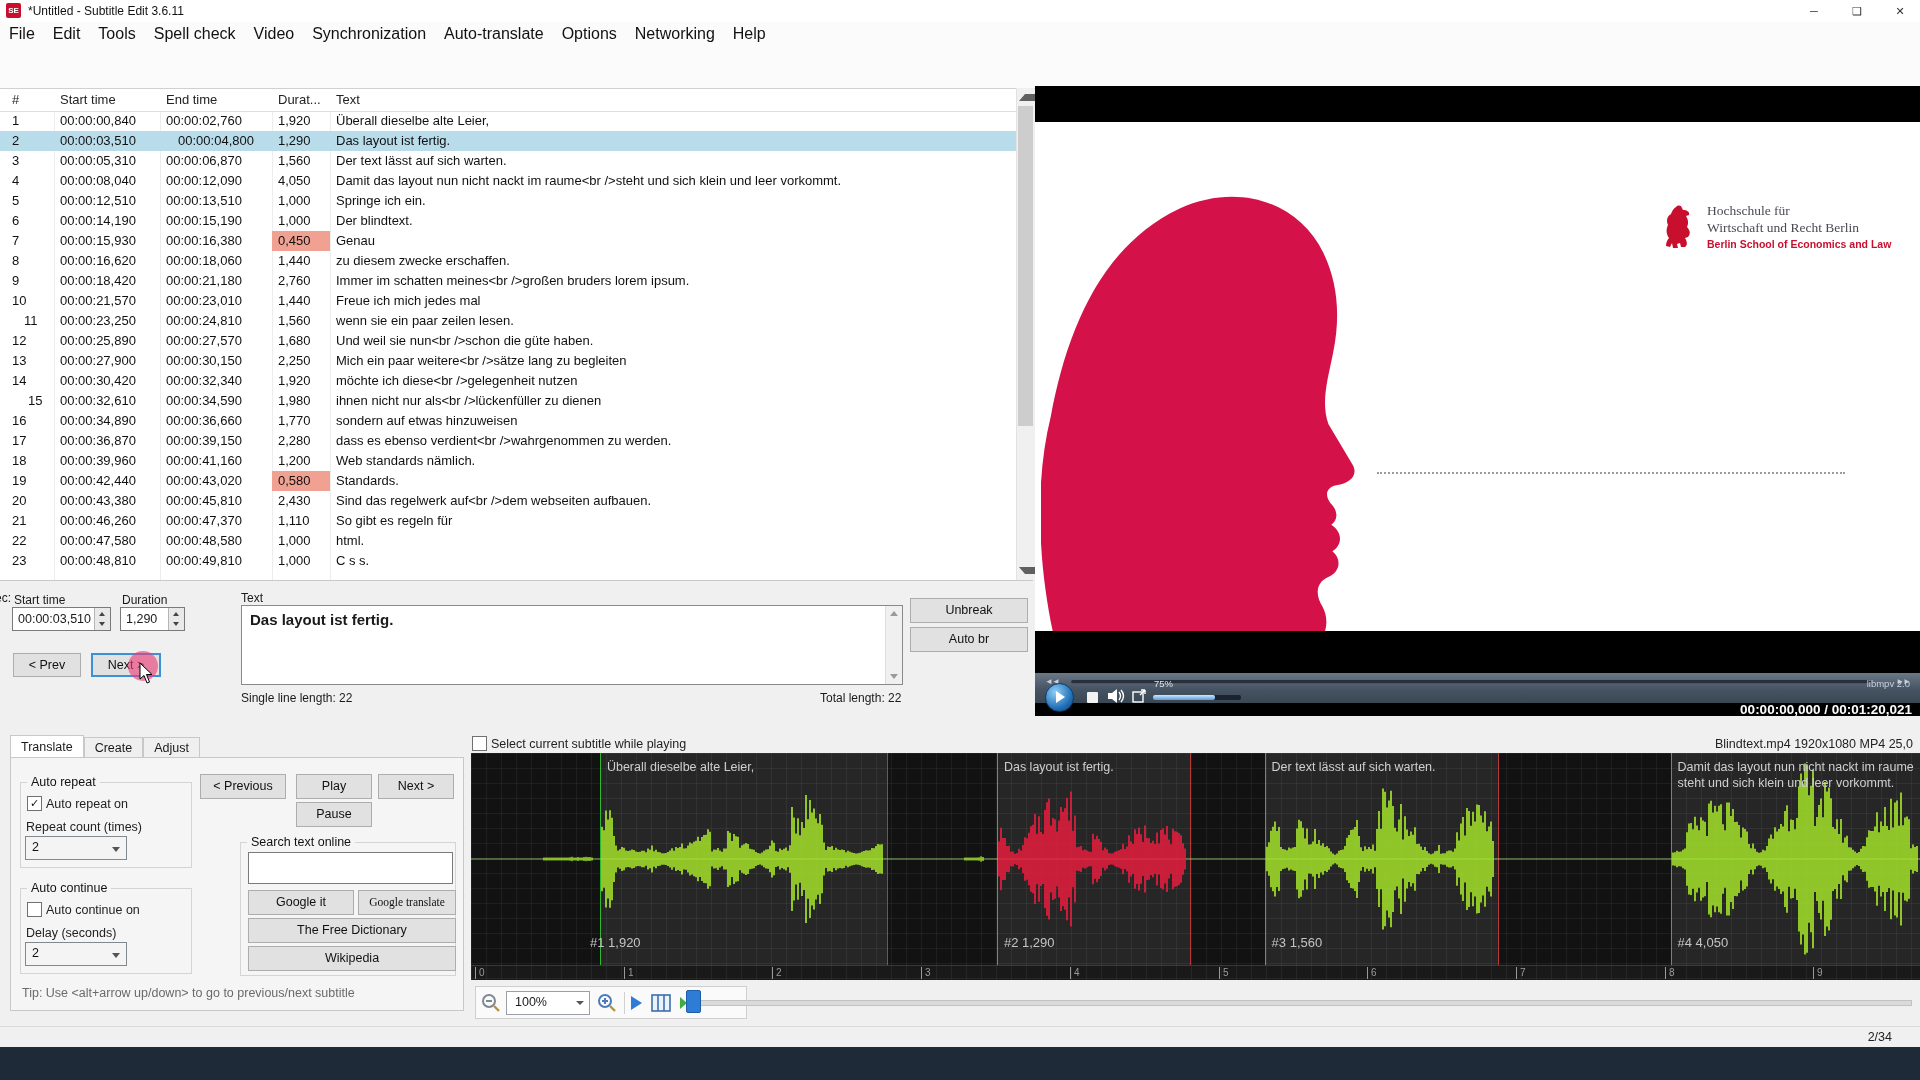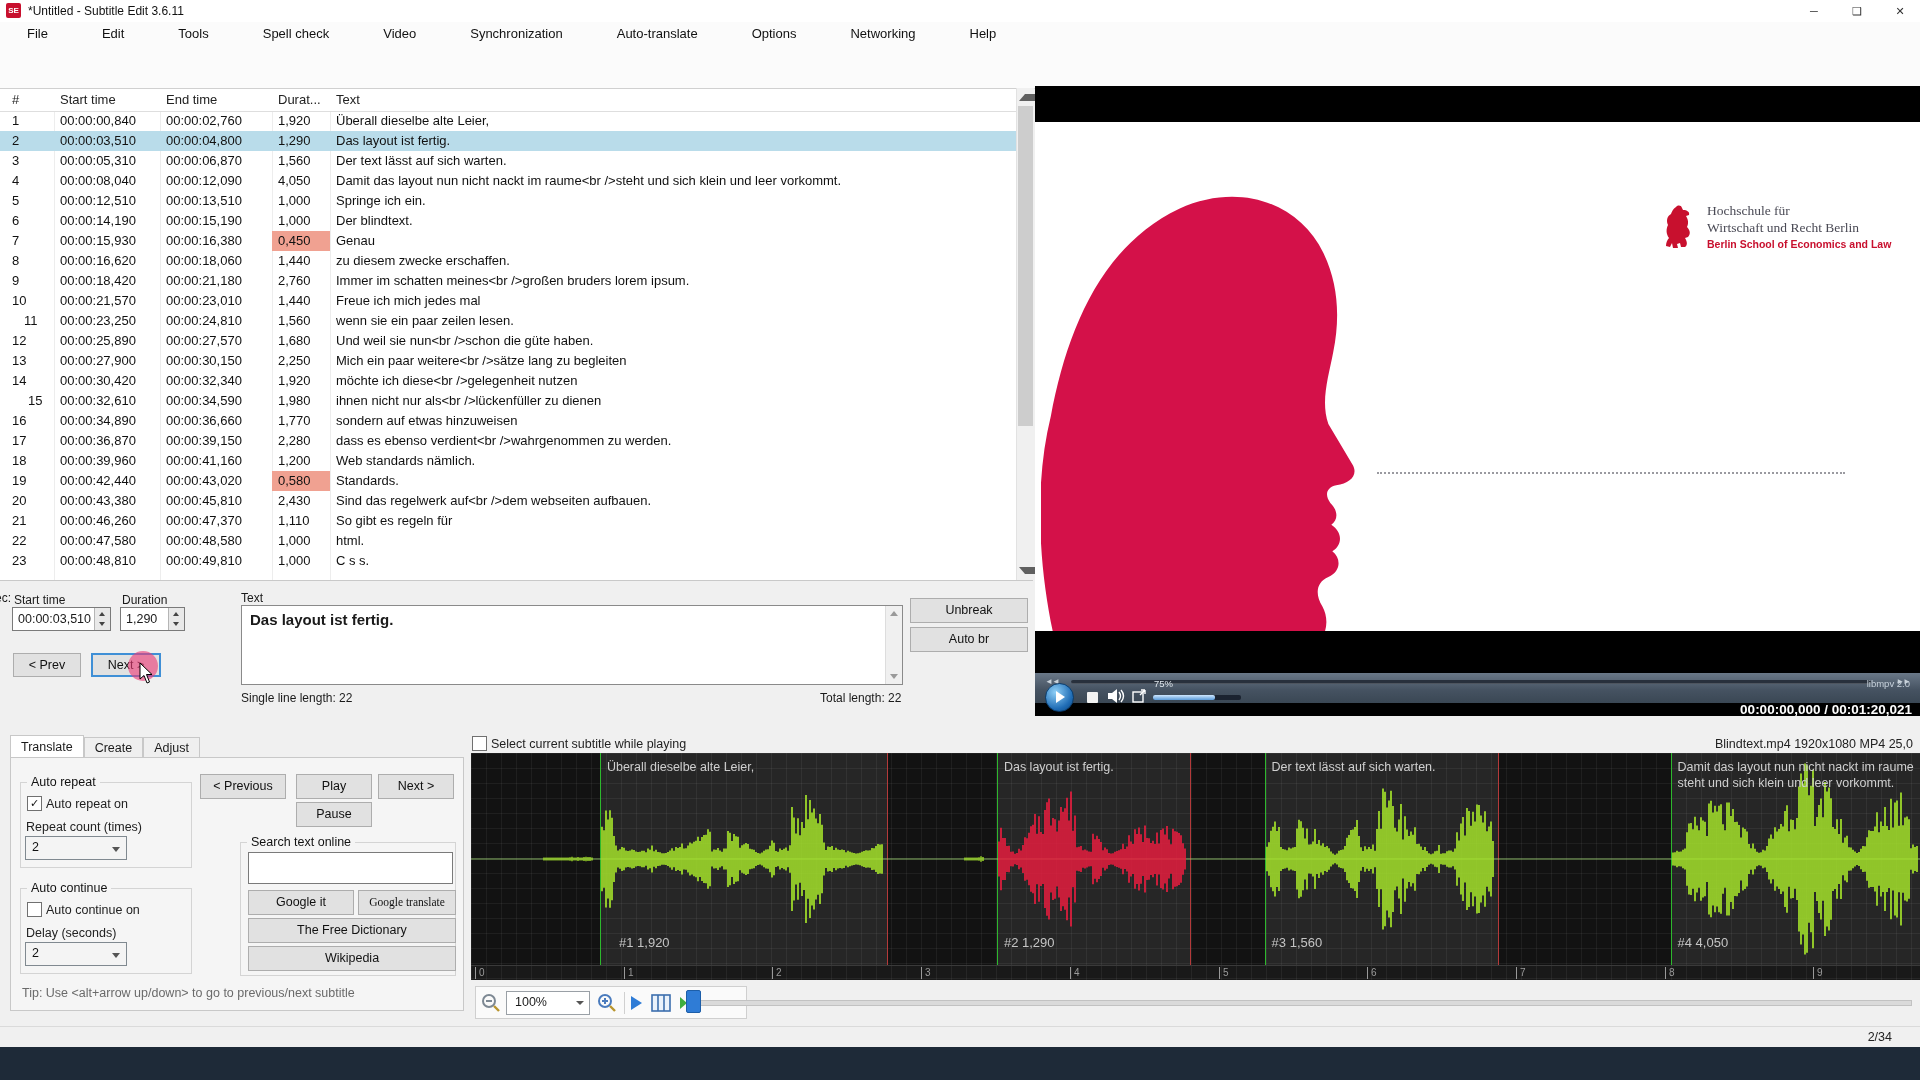--- a/index.html
+++ b/index.html
@@ -7,21 +7,21 @@
           font-family:"Liberation Sans",sans-serif;font-size:12px;color:#1a1a1a;}
   .abs{position:absolute;}
   
   .titlebar{left:0;top:0;width:1920px;height:22px;background:#ffffff;border-bottom:1px solid #e8e8e8;}
   .appicon{left:6px;top:3px;width:15px;height:15px;background:#c8102e;border-radius:2px;color:#fff;
            font-size:8px;font-weight:bold;text-align:center;line-height:15px;}
   .apptitle{left:28px;top:4px;font-size:12px;color:#111;}
   .winbtn{top:0;width:40px;height:22px;text-align:center;line-height:22px;color:#333;font-size:11px;}
   .winbtn.min::after{content:"─";} .winbtn.max::after{content:"❑";} .winbtn.close::after{content:"✕";}
   .menubar{left:0;top:22px;width:1920px;height:23px;background:#fbfbfb;display:flex;align-items:center;}
-  .menuitem{padding:0 27px;font-size:13px;color:#111;line-height:23px;}
+  .menuitem{padding:0 9px;font-size:16px;color:#111;line-height:23px;}
   .toolbar{left:0;top:45px;width:1920px;height:43px;background:#fbfbfb;border-bottom:1px solid #dcdcdc;}
   .tbtn{top:52px;width:28px;height:28px;}
   .tsep{top:52px;width:1px;height:28px;background:#dddddd;}
   .ticon-page{width:20px;height:25px;background:#fff;border:1px solid #9aa7b8;border-radius:1px;margin:1px 0 0 3px;}
   .ticon-folder{width:24px;height:17px;background:#e9c464;border:1px solid #b99535;border-radius:2px;margin:7px 0 0 2px;position:relative;}
   .ticon-folder::before{content:"";position:absolute;top:-4px;left:0;width:10px;height:4px;background:#d9b44e;border:1px solid #b99535;border-bottom:none;border-radius:2px 2px 0 0;}
   .seltile{top:50px;width:32px;height:32px;background:#d6eaf8;border:1px solid #66a7d8;}
   .lbl{font-size:13px;color:#222;}
   .select{background:#fff;border:1px solid #808990;height:24px;line-height:22px;padding-left:6px;font-size:12.5px;color:#111;}
   .select .car{position:absolute;right:6px;top:10px;width:0;height:0;border-left:4px solid transparent;border-right:4px solid transparent;border-top:5px solid #555;}
@@ -210,21 +210,21 @@
         <div class="lrow" style="top: 22px;">
           <span class="lcell" style="left: 12px; width: 40px;">1</span>
           <span class="lcell" style="left: 60px; width: 100px;">00:00:00,840</span>
           <span class="lcell" style="left: 166px; width: 100px;">00:00:02,760</span>
           <span class="lcell" style="left: 278px; width: 48px;">1,920</span>
           <span class="lcell" style="left: 336px; width: 676px;">Überall dieselbe alte Leier,</span>
         </div>
         <div class="lrow sel" style="top: 42px;">
           <span class="lcell" style="left: 12px; width: 40px;">2</span>
           <span class="lcell" style="left: 60px; width: 100px;">00:00:03,510</span>
-          <span class="lcell" style="left: 166px; width: 100px;">00:00:04,800</span>
+          <span class="lcell" style="left: 166px; width: 100px; text-align: center;">00:00:04,800</span>
           <span class="lcell" style="left: 278px; width: 48px;">1,290</span>
           <span class="lcell" style="left: 336px; width: 676px;">Das layout ist fertig.</span>
         </div>
         <div class="lrow" style="top: 62px;">
           <span class="lcell" style="left: 12px; width: 40px;">3</span>
           <span class="lcell" style="left: 60px; width: 100px;">00:00:05,310</span>
           <span class="lcell" style="left: 166px; width: 100px;">00:00:06,870</span>
           <span class="lcell" style="left: 278px; width: 48px;">1,560</span>
           <span class="lcell" style="left: 336px; width: 676px;">Der text lässt auf sich warten.</span>
         </div>
@@ -476,21 +476,21 @@
         <line x1="0" x2="1449" y1="106" y2="106" stroke="#9bcf70" stroke-width="1" opacity="0.85"></line>
         <path d="M131,73.7V138.3M133,77.2V134.8M135,57.4V154.6M137,66.5V145.5M139,57.3V154.7M141,64.7V147.3M143,83.1V128.9M145,92.6V119.4M147,97.5V114.5M149,96.3V115.7M151,93.9V118.1M153,94.8V117.2M155,97.6V114.4M157,98.1V113.9M159,97.6V114.4M161,96.6V115.4M163,97.1V114.9M165,98.4V113.6M167,99.0V113.0M169,98.8V113.2M171,97.7V114.3M173,97.7V114.3M175,99.2V112.8M177,95.4V116.6M179,96.8V115.2M181,92.5V119.5M183,98.3V113.7M185,96.7V115.3M187,98.9V113.1M189,99.3V112.7M191,100.2V111.8M193,100.3V111.7M195,99.9V112.1M197,99.0V113.0M199,97.4V114.6M201,95.3V116.7M203,97.7V114.3M205,94.0V118.0M207,95.0V117.0M209,94.1V117.9M211,90.6V121.4M213,95.4V116.6M215,95.2V116.8M217,92.5V119.5M219,89.6V122.4M221,90.4V121.6M223,88.8V123.2M225,87.7V124.3M227,83.7V128.3M229,88.1V123.9M231,84.1V127.9M233,82.0V130.0M235,81.8V130.2M237,76.3V135.7M239,78.7V133.3M241,98.4V113.6M243,96.4V115.6M245,96.8V115.2M247,95.0V117.0M249,97.4V114.6M251,98.7V113.3M253,95.6V116.4M255,95.4V116.6M257,77.9V134.1M259,79.8V132.2M261,88.0V124.0M263,81.0V131.0M265,83.2V128.8M267,83.8V128.2M269,94.8V117.2M271,92.3V119.7M273,91.3V120.7M275,89.9V122.1M277,90.9V121.1M279,95.7V116.3M281,96.3V115.7M283,96.8V115.2M285,99.0V113.0M287,99.9V112.1M289,100.4V111.6M291,99.6V112.4M293,97.7V114.3M295,96.4V115.6M297,96.2V115.8M299,92.8V119.2M301,87.5V124.5M303,89.7V122.3M305,98.0V114.0M307,98.8V113.2M309,95.5V116.5M311,96.9V115.1M313,95.7V116.3M315,94.5V117.5M317,97.8V114.2M319,92.3V119.7M321,53.9V158.1M323,64.6V147.4M325,80.5V131.5M327,65.3V146.7M329,82.2V129.8M331,69.1V142.9M333,75.1V136.9M335,42.0V170.0M337,66.3V145.7M339,47.0V165.0M341,59.4V152.6M343,55.4V156.6M345,65.5V146.5M347,70.2V141.8M349,60.9V151.1M351,71.7V140.3M353,89.4V122.6M355,97.0V115.0M357,93.4V118.6M359,94.0V118.0M361,93.1V118.9M363,97.1V114.9M365,94.8V117.2M367,96.5V115.5M369,97.1V114.9M371,96.4V115.6M373,96.9V115.1M375,99.3V112.7M377,97.8V114.2M379,98.8V113.2M381,99.6V112.4M383,100.0V112.0M385,100.4V111.6M387,100.2V111.8M389,99.7V112.3M391,98.7V113.3M393,98.1V113.9M395,97.3V114.7M397,97.4V114.6M399,97.3V114.7M401,94.9V117.1M403,95.2V116.8M405,92.9V119.1M407,91.1V120.9M409,91.6V120.4M411,91.2V120.8" stroke="#a4e22b" stroke-width="1.7" fill="none"></path>
         <path d="M528,88.5V123.5M530,74.7V137.3M532,85.0V127.0M534,84.9V127.1M536,92.9V119.1M538,92.7V119.3M540,98.8V113.2M542,98.6V113.4M544,100.8V111.2M546,100.0V112.0M548,95.8V116.2M550,97.4V114.6M552,91.9V120.1M554,84.2V127.8M556,85.3V126.7M558,79.7V132.3M560,73.2V138.8M562,71.8V140.2M564,60.9V151.1M566,80.7V131.3M568,63.2V148.8M570,78.9V133.1M572,81.1V130.9M574,57.1V154.9M576,49.2V162.8M578,45.4V166.6M580,72.6V139.4M582,65.1V146.9M584,66.3V145.7M586,78.4V133.6M588,67.6V144.4M590,54.0V158.0M592,58.7V153.3M594,55.2V156.8M596,44.8V167.2M598,67.6V144.4M600,38.5V173.5M602,77.7V134.3M604,62.5V149.5M606,94.3V117.7M608,93.7V118.3M610,93.0V119.0M612,97.3V114.7M614,96.4V115.6M616,97.6V114.4M618,98.5V113.5M620,98.8V113.2M622,80.7V131.3M624,86.3V125.7M626,82.7V129.3M628,86.0V126.0M630,89.0V123.0M632,97.3V114.7M634,94.4V117.6M636,96.3V115.7M638,100.1V111.9M640,100.5V111.5M642,100.3V111.7M644,98.8V113.2M646,97.9V114.1M648,97.2V114.8M650,96.2V115.8M652,90.8V121.2M654,96.1V115.9M656,93.6V118.4M658,82.2V129.8M660,88.4V123.6M662,91.0V121.0M664,76.2V135.8M666,80.9V131.1M668,74.4V137.6M670,81.2V130.8M672,89.1V122.9M674,72.6V139.4M676,84.9V127.1M678,85.3V126.7M680,89.9V122.1M682,87.7V124.3M684,90.9V121.1M686,79.5V132.5M688,90.4V121.6M690,77.1V134.9M692,75.5V136.5M694,81.6V130.4M696,73.0V139.0M698,86.5V125.5M700,91.3V120.7M702,75.7V136.3M704,78.2V133.8M706,78.8V133.2M708,79.9V132.1M710,82.3V129.7M712,90.3V121.7M714,95.5V116.5" stroke="#e51e3f" stroke-width="1.7" fill="none"></path>
         <path d="M796,93.8V118.2M798,89.2V122.8M800,77.7V134.3M802,73.8V138.2M804,68.5V143.5M806,78.1V133.9M808,74.1V137.9M810,94.1V117.9M812,96.1V115.9M814,96.4V115.6M816,97.2V114.8M818,94.4V117.6M820,95.5V116.5M822,94.5V117.5M824,94.0V118.0M826,75.6V136.4M828,66.8V145.2M830,68.3V143.7M832,74.7V137.3M834,85.4V126.6M836,75.4V136.6M838,91.5V120.5M840,91.3V120.7M842,88.4V123.6M844,75.9V136.1M846,91.0V121.0M848,87.0V125.0M850,92.6V119.4M852,90.2V121.8M854,94.0V118.0M856,93.1V118.9M858,95.3V116.7M860,98.6V113.4M862,100.4V111.6M864,101.7V110.3M866,100.6V111.4M868,97.8V114.2M870,96.9V115.1M872,96.4V115.6M874,92.9V119.1M876,84.8V127.2M878,82.0V130.0M880,77.1V134.9M882,76.6V135.4M884,74.0V138.0M886,67.0V145.0M888,83.0V129.0M890,94.2V117.8M892,98.0V114.0M894,93.2V118.8M896,96.3V115.7M898,94.0V118.0M900,95.9V116.1M902,91.6V120.4M904,97.7V114.3M906,76.1V135.9M908,58.1V153.9M910,75.7V136.3M912,35.6V176.4M914,38.8V173.2M916,54.6V157.4M918,47.4V164.6M920,37.8V174.2M922,53.0V159.0M924,74.7V137.3M926,78.4V133.6M928,66.6V145.4M930,51.0V161.0M932,86.4V125.6M934,63.3V148.7M936,76.4V135.6M938,82.9V129.1M940,78.5V133.5M942,81.8V130.2M944,74.3V137.7M946,91.0V121.0M948,90.7V121.3M950,93.5V118.5M952,97.0V115.0M954,93.9V118.1M956,98.1V113.9M958,100.3V111.7M960,101.3V110.7M962,100.6V111.4M964,98.2V113.8M966,97.8V114.2M968,92.0V120.0M970,100.7V111.3M972,100.3V111.7M974,100.2V111.8M976,98.3V113.7M978,97.6V114.4M980,97.4V114.6M982,98.8V113.2M984,95.5V116.5M986,79.2V132.8M988,87.4V124.6M990,70.5V141.5M992,64.1V147.9M994,82.4V129.6M996,55.0V157.0M998,58.1V153.9M1000,72.8V139.2M1002,58.8V153.2M1004,68.6V143.4M1006,51.5V160.5M1008,51.9V160.1M1010,62.6V149.4M1012,69.4V142.6M1014,58.3V153.7M1016,78.2V133.8M1018,73.4V138.6M1020,68.4V143.6M1022,88.1V123.9" stroke="#a4e22b" stroke-width="1.7" fill="none"></path>
         <path d="M1202,99.4V112.6M1204,99.3V112.7M1206,97.8V114.2M1208,98.7V113.3M1210,98.5V113.5M1212,96.8V115.2M1214,95.5V116.5M1216,79.2V132.8M1218,70.5V141.5M1220,70.1V141.9M1222,76.2V135.8M1224,63.7V148.3M1226,72.6V139.4M1228,77.2V134.8M1230,64.2V147.8M1232,67.4V144.6M1234,68.7V143.3M1236,83.1V128.9M1238,50.4V161.6M1240,47.8V164.2M1242,59.4V152.6M1244,52.7V159.3M1246,58.6V153.4M1248,52.7V159.3M1250,51.2V160.8M1252,71.2V140.8M1254,77.2V134.8M1256,49.4V162.6M1258,49.4V162.6M1260,63.1V148.9M1262,55.9V156.1M1264,69.0V143.0M1266,68.7V143.3M1268,72.1V139.9M1270,84.4V127.6M1272,74.6V137.4M1274,76.1V135.9M1276,78.5V133.5M1278,91.1V120.9M1280,95.2V116.8M1282,90.5V121.5M1284,95.8V116.2M1286,98.8V113.2M1288,99.8V112.2M1290,99.2V112.8M1292,96.8V115.2M1294,97.4V114.6M1296,92.9V119.1M1298,85.4V126.6M1300,81.4V130.6M1302,85.7V126.3M1304,74.3V137.7M1306,78.4V133.6M1308,75.9V136.1M1310,70.9V141.1M1312,73.4V138.6M1314,57.9V154.1M1316,52.2V159.8M1318,78.3V133.7M1320,66.5V145.5M1322,67.1V144.9M1324,76.2V135.8M1326,64.9V147.1M1328,33.6V178.4M1330,20.6V191.4M1332,30.5V181.5M1334,10.6V201.4M1336,12.3V199.7M1338,42.2V169.8M1340,32.8V179.2M1342,16.8V195.2M1344,73.1V138.9M1346,63.9V148.1M1348,52.0V160.0M1350,45.4V166.6M1352,64.2V147.8M1354,28.9V183.1M1356,38.4V173.6M1358,34.6V177.4M1360,45.2V166.8M1362,74.1V137.9M1364,76.0V136.0M1366,66.2V145.8M1368,81.0V131.0M1370,66.0V146.0M1372,89.8V122.2M1374,84.4V127.6M1376,82.7V129.3M1378,94.3V117.7M1380,94.6V117.4M1382,96.7V115.3M1384,98.6V113.4M1386,100.0V112.0M1388,98.9V113.1M1390,95.8V116.2M1392,92.9V119.1M1394,93.3V118.7M1396,84.3V127.7M1398,77.2V134.8M1400,78.1V133.9M1402,78.0V134.0M1404,73.5V138.5M1406,59.2V152.8M1408,79.3V132.7M1410,68.4V143.6M1412,72.9V139.1M1414,53.9V158.1M1416,72.9V139.1M1418,76.9V135.1M1420,45.8V166.2M1422,74.6V137.4M1424,49.4V162.6M1426,47.5V164.5M1428,72.7V139.3M1430,39.4V172.6M1432,72.2V139.8M1434,64.4V147.6M1436,63.5V148.5M1438,66.3V145.7M1440,95.3V116.7M1442,91.6V120.4M1444,94.1V117.9M1446,92.9V119.1" stroke="#a4e22b" stroke-width="1.7" fill="none"></path>
         <path d="M73,104.5V107.5M75,104.5V107.5M77,104.5V107.5M79,104.5V107.5M81,104.5V107.5M83,104.5V107.5M85,104.5V107.5M87,104.5V107.5M89,104.5V107.5M91,104.5V107.5M93,104.5V107.5M95,104.5V107.5M97,104.5V107.5M99,104.3V107.7M101,103.7V108.3M103,104.5V107.5M105,104.5V107.5M107,103.9V108.1M109,104.5V107.5M111,104.5V107.5M113,103.9V108.1M115,103.7V108.3M117,104.0V108.0M119,104.0V108.0M121,104.5V107.5" stroke="#a4e22b" stroke-width="1.4" fill="none"></path>
         <path d="M494,104.5V107.5M496,104.5V107.5M498,104.5V107.5M500,104.5V107.5M502,104.5V107.5M504,104.5V107.5M506,104.5V107.5M508,104.3V107.7M510,103.3V108.7M512,104.1V107.9" stroke="#a4e22b" stroke-width="1.4" fill="none"></path>
       </svg>
     <div id="wlabels">
         <div class="wlabel" style="left: 135.908px; top: 6px; max-width: 1312.09px; overflow: hidden;">Überall dieselbe alte Leier,</div>
-        <div class="wtag" style="left: 148px; top: 182px;">#1 1,920</div>
+        <div class="wtag" style="left: 119px; top: 182px;">#1 1,920</div>
         <div class="wlabel" style="left: 532.937px; top: 6px; max-width: 915.063px; overflow: hidden;">Das layout ist fertig.</div>
         <div class="wtag" style="left: 532.937px; top: 182px;">#2 1,290</div>
         <div class="wlabel" style="left: 800.597px; top: 6px; max-width: 647.403px; overflow: hidden;">Der text lässt auf sich warten.</div>
         <div class="wtag" style="left: 800.597px; top: 182px;">#3 1,560</div>
         <div class="wlabel" style="left: 1206.55px; top: 6px; max-width: 241.452px; overflow: hidden;">Damit das layout nun nicht nackt im raume</div>
         <div class="wlabel" style="left: 1206.55px; top: 22px; max-width: 241.452px; overflow: hidden;">steht und sich klein und leer vorkommt.</div>
         <div class="wtag" style="left: 1206.55px; top: 182px;">#4 4,050</div>
       </div>
     <div class="wruler" id="wruler">
         <span class="wtick" style="left: 4px;">0</span>

